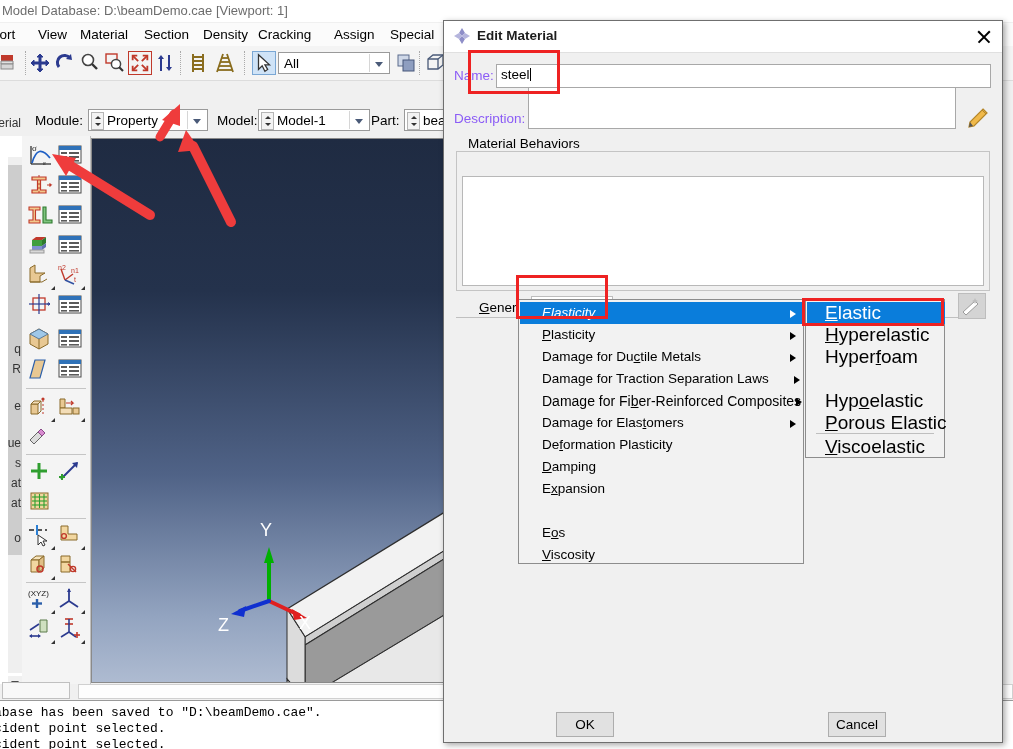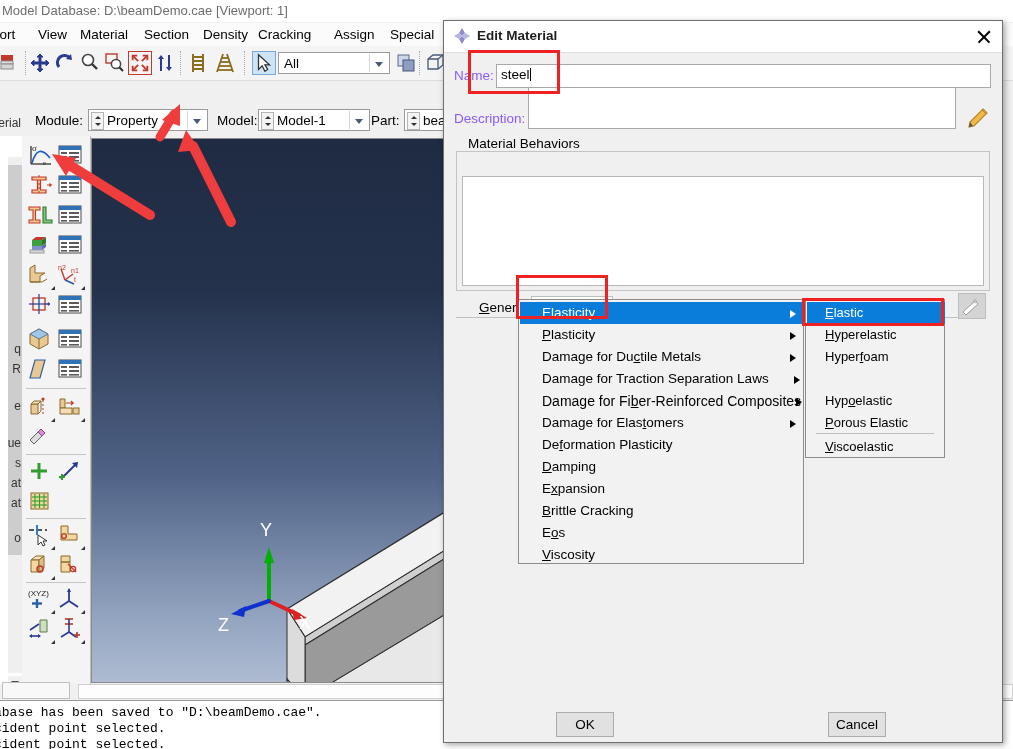--- a/index.html
+++ b/index.html
@@ -110,29 +110,29 @@
   .tab.active{background:#fff;border:1px solid #bdbdbd;border-bottom:1px solid #fff;}
   #tabUnderline{position:absolute;left:12px;top:296px;width:502px;height:1px;background:#c0c0c0;}
   #wandBtn{position:absolute;left:957px;top:273px;width:26px;height:24px;background:#d4d4d4;
      border:1px solid #bdbdbd;box-sizing:border-box;}
 
   
   #menu1{position:absolute;left:518px;top:299px;width:286px;height:265px;background:#f2f2f2;
      border:1px solid #8d8d8d;box-sizing:border-box;z-index:40;}
   #menu1 .m1item{position:absolute;left:1px;width:284px;height:22px;line-height:22px;
      font-size:13.5px;color:#000;padding-left:22px;box-sizing:border-box;white-space:nowrap;}
-  #menu1 .m1item.sel{background:#0a7ddb;color:#fff;width:284px;}
+  #menu1 .m1item.sel{background:#0a7ddb;color:#fff;width:284px;font-style:italic;}
   .submark{position:absolute;right:8px;top:8px;width:0;height:0;
      border-top:4px solid transparent;border-bottom:4px solid transparent;border-left:6px solid #000;}
   .m1item.sel .submark{border-left-color:#fff;}
 
   #menu2{position:absolute;left:805px;top:299px;width:140px;height:159px;background:#f2f2f2;
      border:1px solid #8d8d8d;box-sizing:border-box;z-index:45;}
   #menu2 .m2item{position:absolute;left:1px;width:138px;height:22px;line-height:22px;
-     font-size:13px;color:#000;padding-left:18px;box-sizing:border-box;white-space:nowrap;}
+     font-size:19px;color:#000;padding-left:18px;box-sizing:border-box;white-space:nowrap;}
   #menu2 .m2item.sel{background:#0a7ddb;color:#fff;}
   #m2sep{position:absolute;left:10px;top:133px;width:118px;height:1px;background:#bfbfbf;}
 
   
   .dbtn{position:absolute;height:25px;background:#e1e1e1;border:1px solid #adadad;
      box-sizing:border-box;font-size:13.5px;line-height:23px;text-align:center;color:#000;}
 
   
   .redbox{position:absolute;border:3px solid #ee2222;box-sizing:border-box;z-index:90;
      pointer-events:none;}
@@ -746,21 +746,20 @@
 <div id="menu1">
   <div class="m1item sel" style="top:2px"><span><u>E</u>lasticity</span><span class="submark"></span></div>
   <div class="m1item" style="top:24px"><span><u>P</u>lasticity</span><span class="submark"></span></div>
   <div class="m1item" style="top:46px"><span>Damage for Du<u>c</u>tile Metals</span><span class="submark"></span></div>
   <div class="m1item" style="top:68px"><span>Dama<u>g</u>e for Traction Separation Laws</span><span class="submark" style="right:4px"></span></div>
   <div class="m1item" style="top:90px;font-size:14px"><span>Damage for Fi<u>b</u>er-Reinforced Composites</span><span class="submark" style="right:2px"></span></div>
   <div class="m1item" style="top:112px"><span>Damage for Elas<u>t</u>omers</span><span class="submark"></span></div>
   <div class="m1item" style="top:134px"><span>De<u>f</u>ormation Plasticity</span></div>
   <div class="m1item" style="top:156px"><span><u>D</u>amping</span></div>
   <div class="m1item" style="top:178px"><span>E<u>x</u>pansion</span></div>
-  <div class="m1item" style="top:200px"><span><u>B</u>rittle Cracking</span></div>
   <div class="m1item" style="top:222px"><span>E<u>o</u>s</span></div>
   <div class="m1item" style="top:244px"><span><u>V</u>iscosity</span></div>
 </div>
 
 <div id="menu2">
   <div class="m2item sel" style="top:2px"><span><u>E</u>lastic</span></div>
   <div class="m2item" style="top:24px"><span><u>H</u>yperelastic</span></div>
   <div class="m2item" style="top:46px"><span>Hyper<u>f</u>oam</span></div>
   <div class="m2item" style="top:90px"><span>Hyp<u>o</u>elastic</span></div>
   <div class="m2item" style="top:112px"><span><u>P</u>orous Elastic</span></div>

